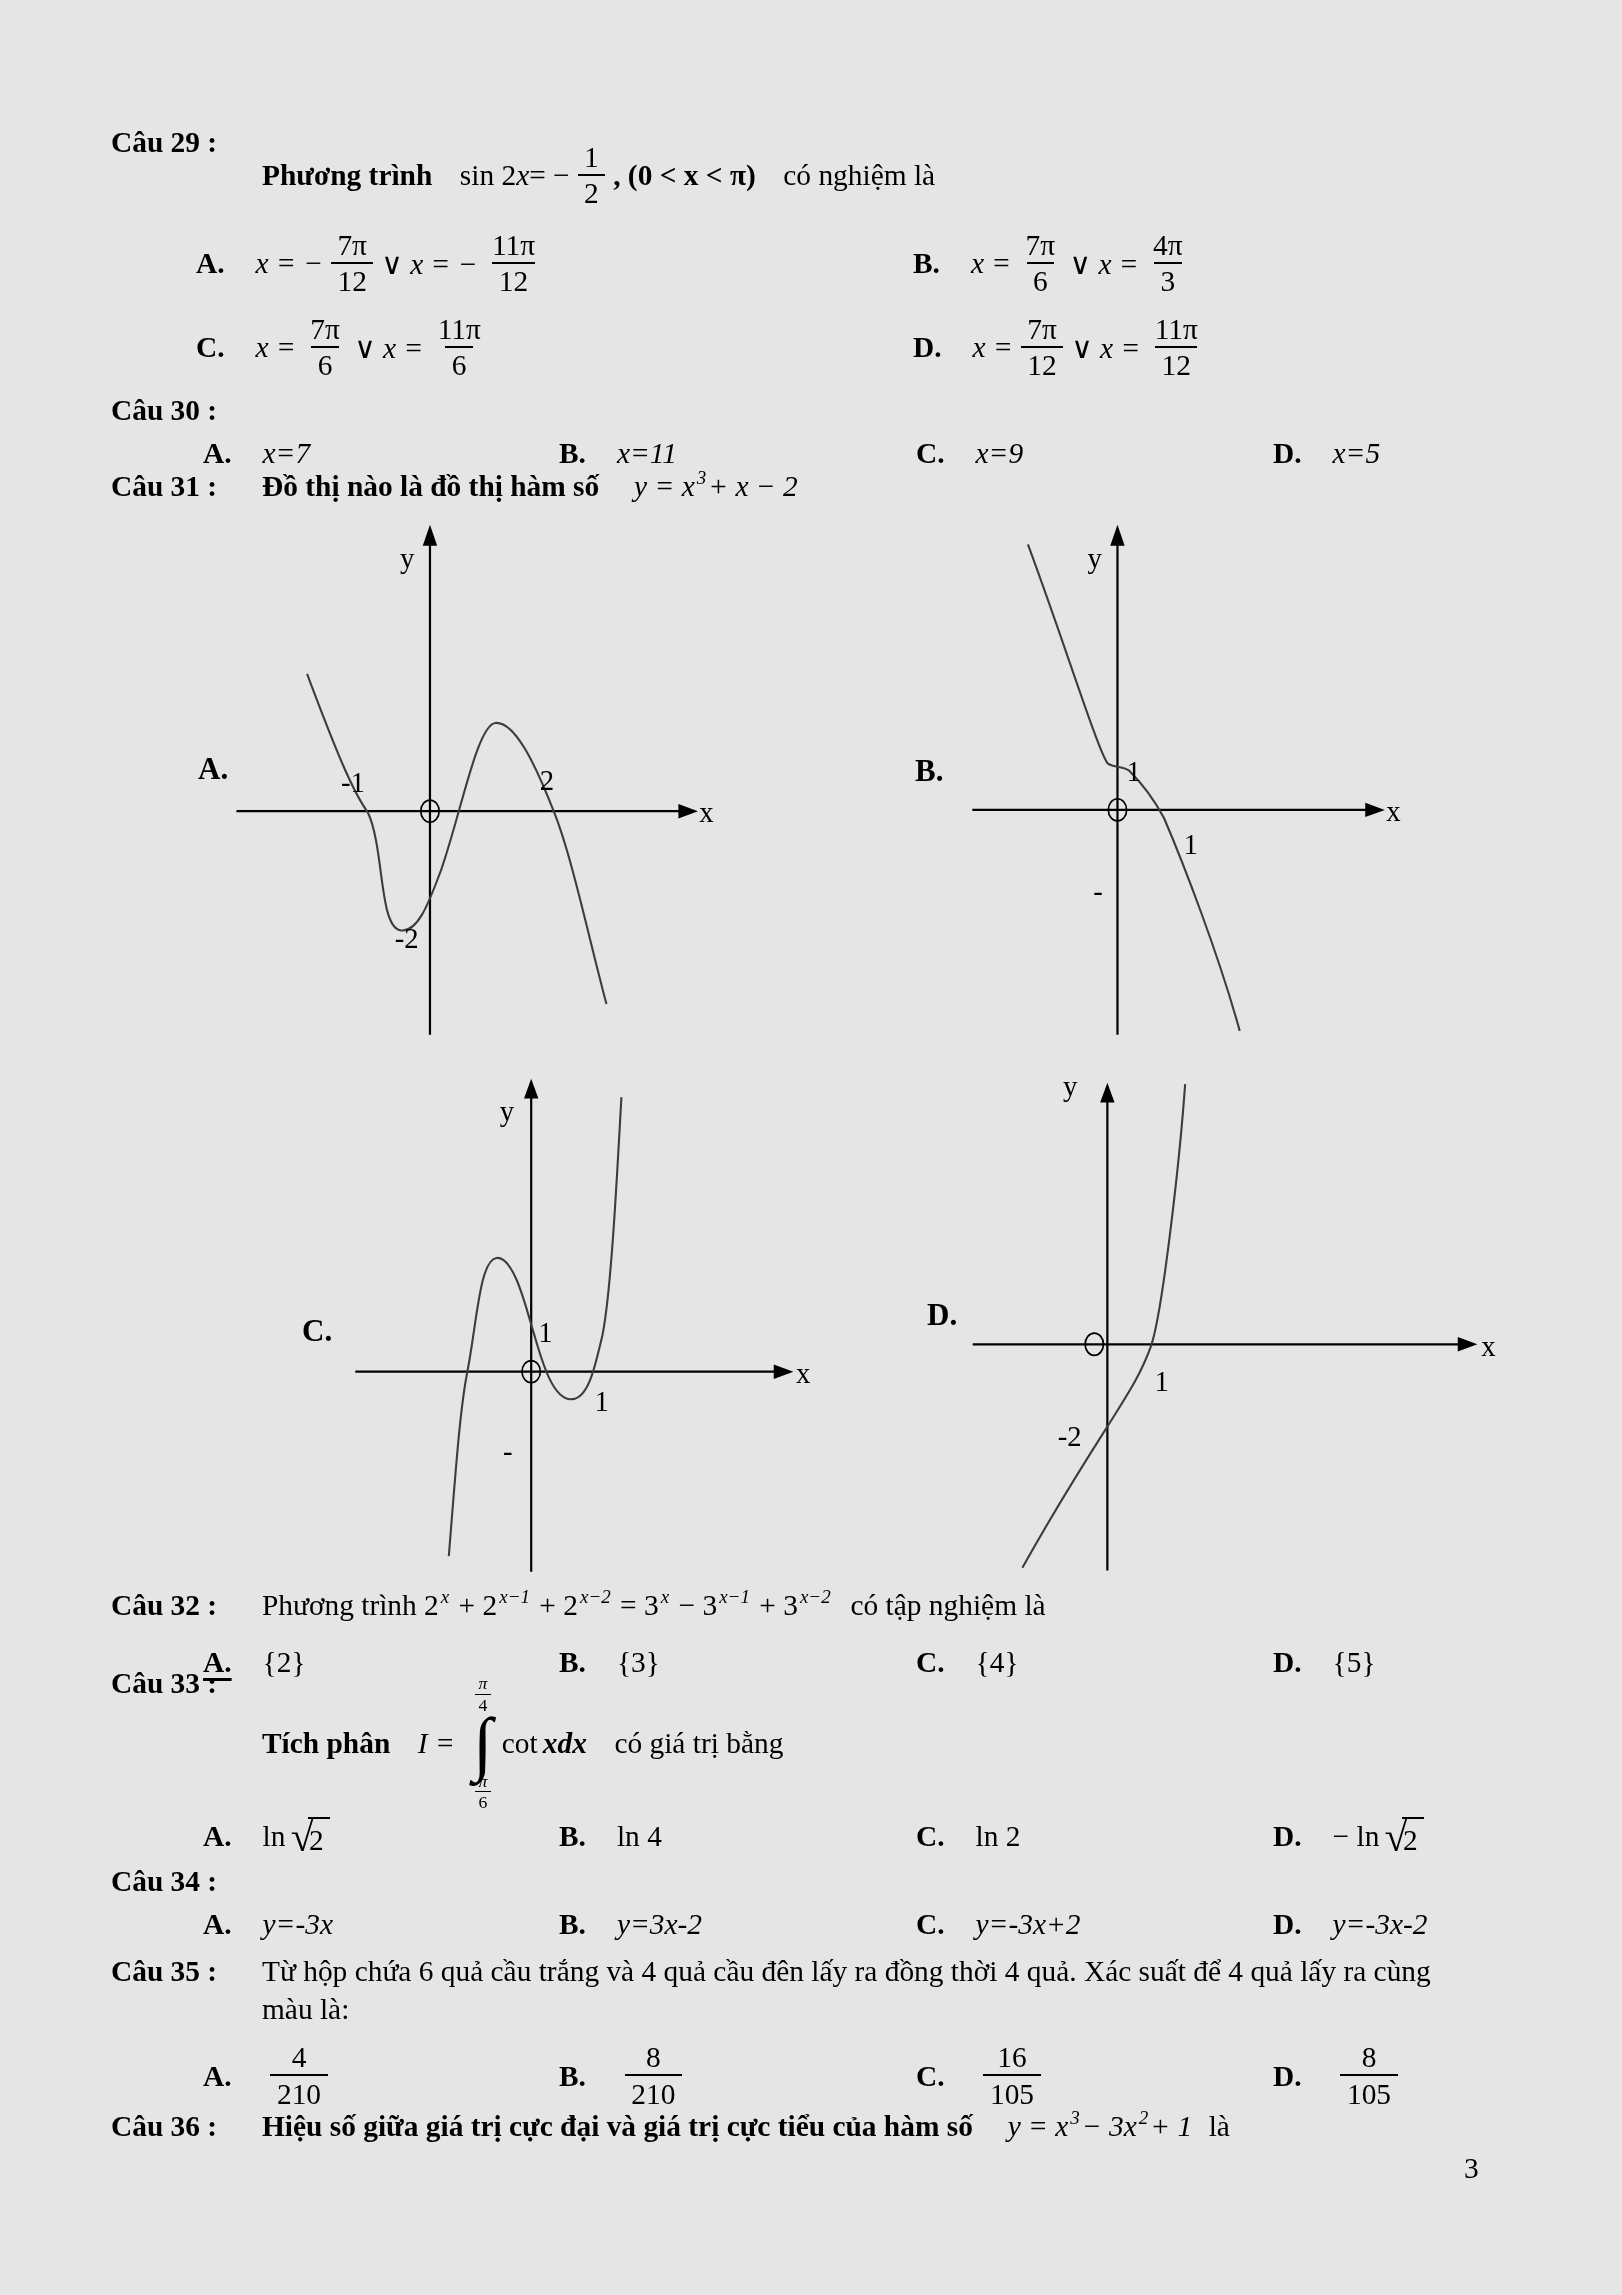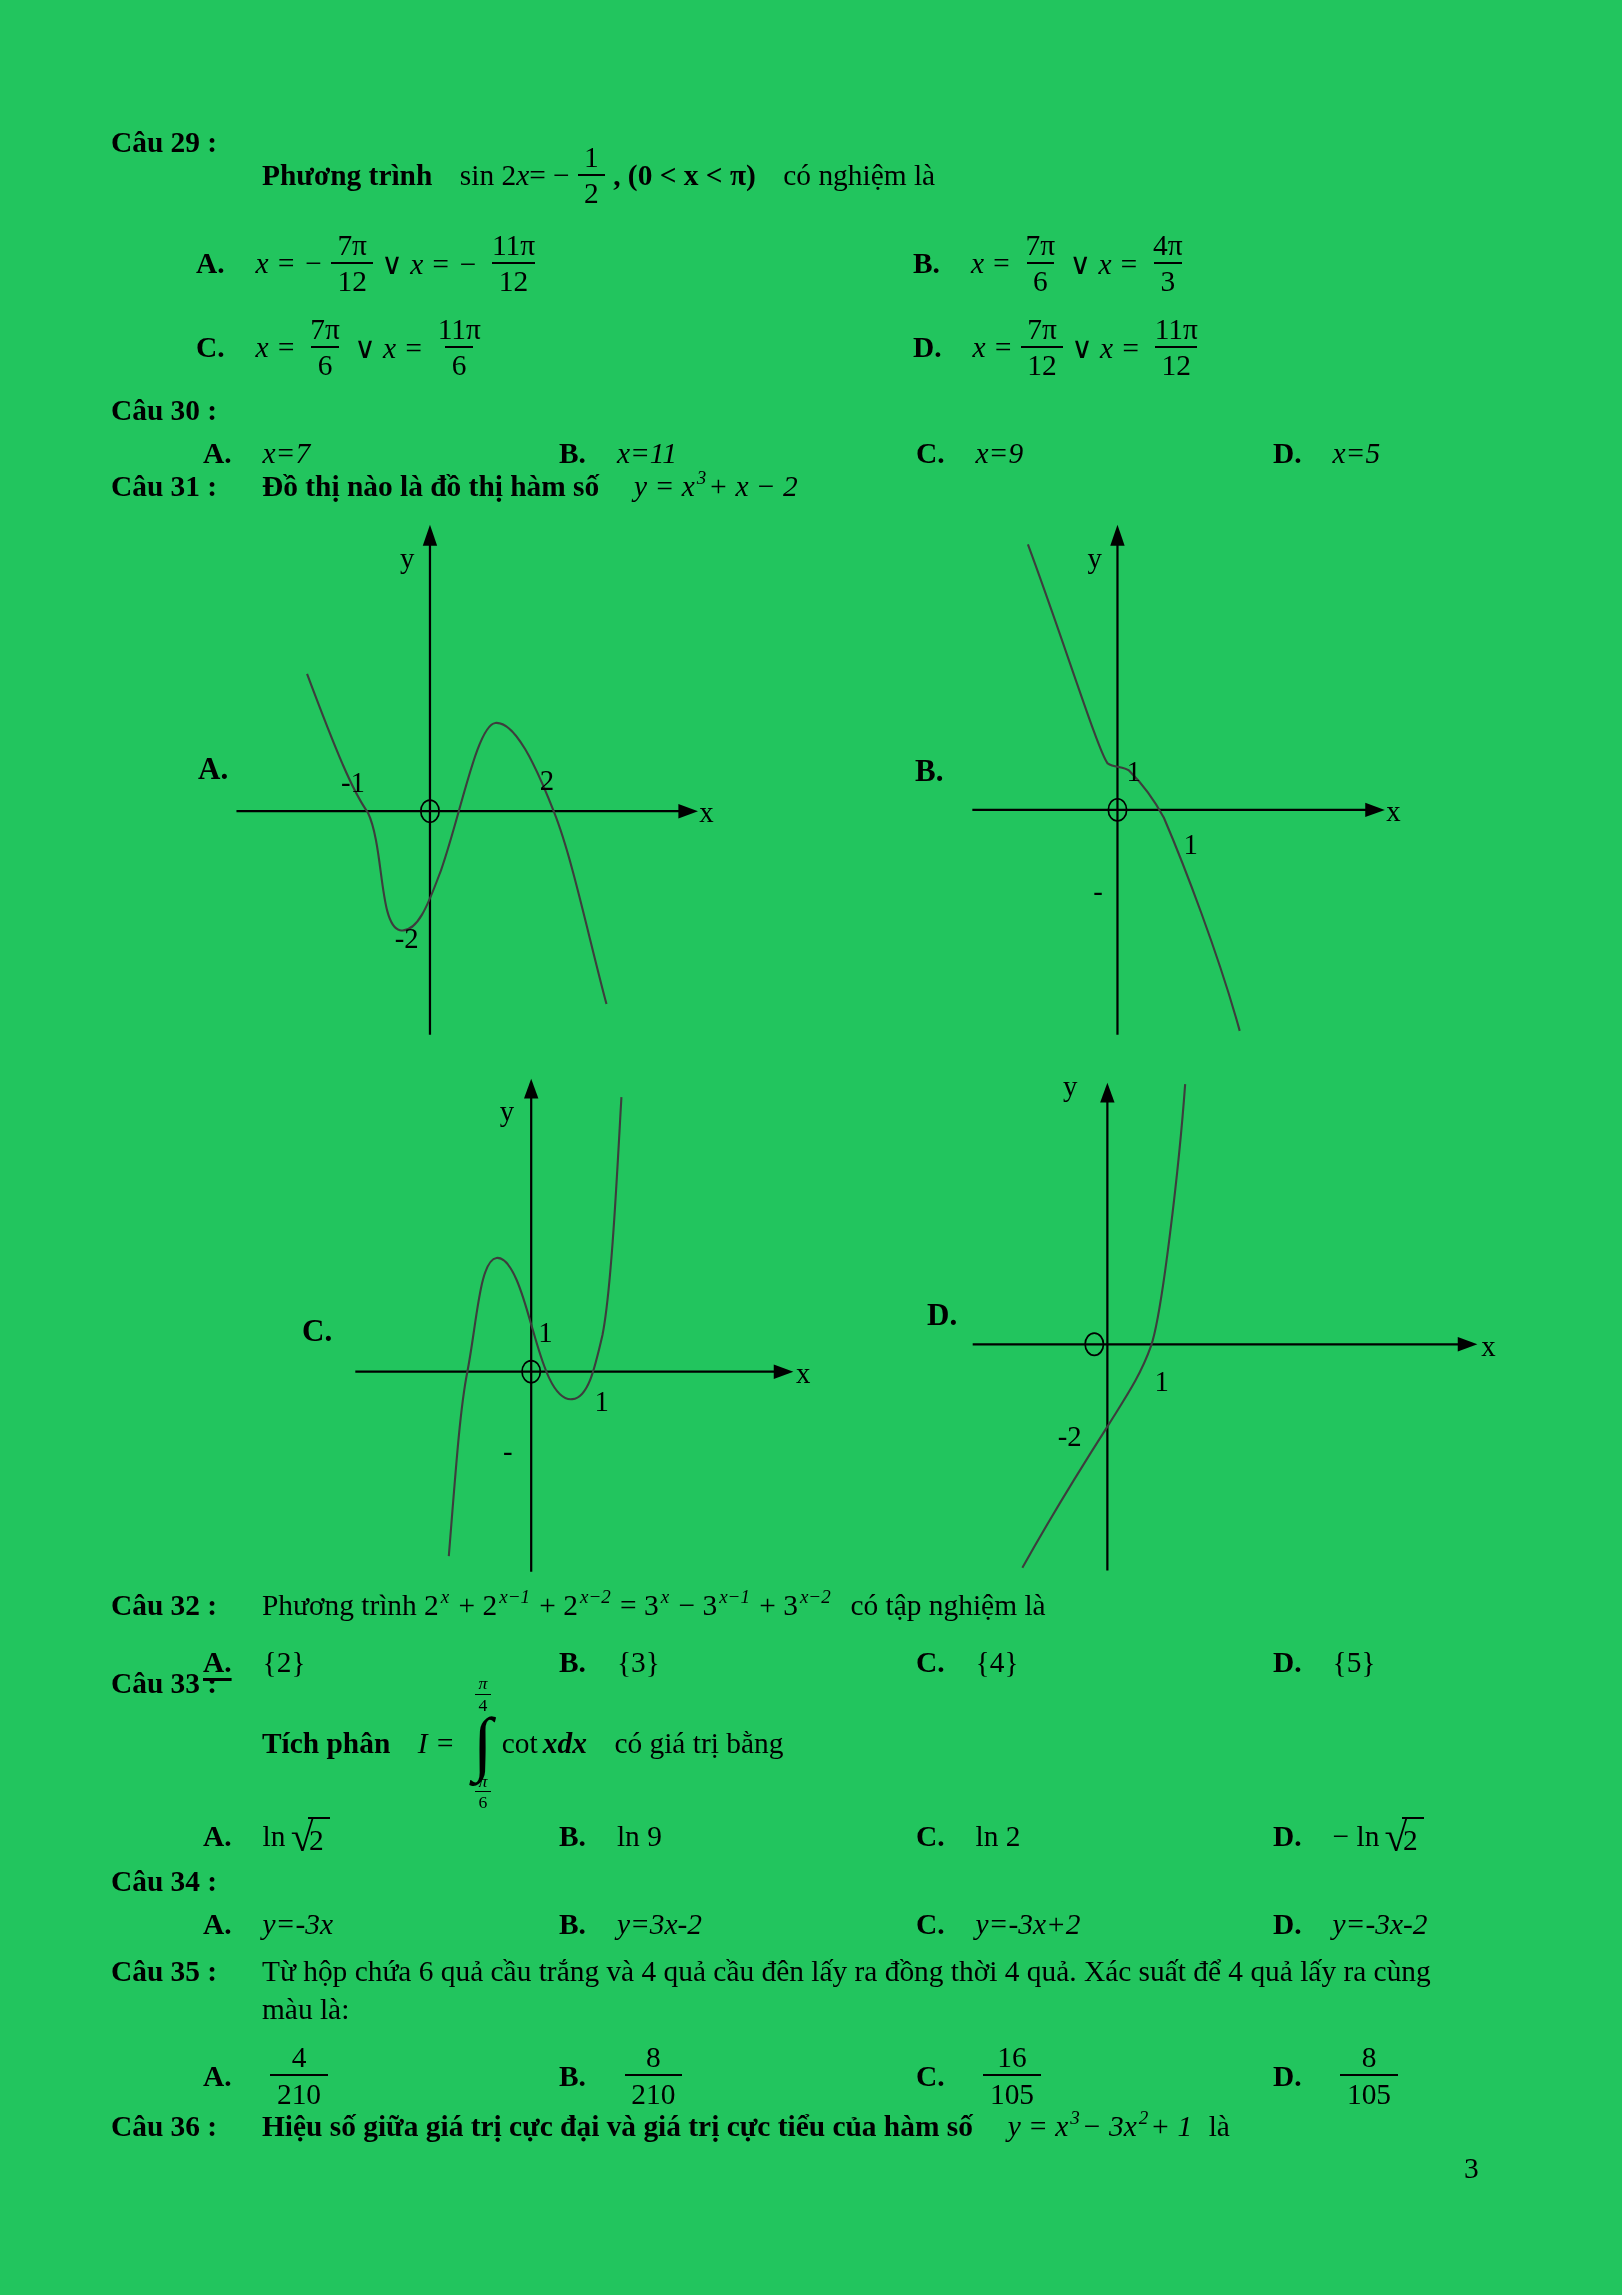--- a/index.html
+++ b/index.html
@@ -1,16 +1,16 @@
 <!DOCTYPE html>
 <html style="font-size:10.5px"><head>
 <meta charset="utf-8">
 <style>
   html,body{margin:0;padding:0;background:#fff;}
-  .page{position:relative;width:1623px;height:2295px;background:#22c55e;color:#000;
+  .page{position:relative;width:1623px;height:2295px;background:#e5e5e5;color:#000;
         font-family:"Liberation Serif","DejaVu Serif",serif;font-size:29.4px;overflow:hidden;}
   .abs{position:absolute;white-space:nowrap;}
   .qlabel{font-weight:700;}
   .row{position:absolute;display:flex;align-items:center;white-space:nowrap;}
   .mi{font-style:italic;}
   .olabel{font-weight:700;margin-right:31px;}
   .olabel.u{text-decoration:underline;text-decoration-thickness:2.6px;text-underline-offset:5.9px;}
   .frac{display:inline-flex;flex-direction:column;align-items:center;margin:0 7.9px;line-height:1.12;}
   .frac .num{padding:0 6.5px;}
   .frac .den{border-top:2px solid #000;padding:1.3px 6.5px 0;}
@@ -211,21 +211,21 @@
   <div class="row" style="left:203px;top:1807px;height:59px">
     <span class="olabel">A.</span>
       <span>ln</span>
     <span class="sqrt">
         <span class="rtsign">√</span>
         <span class="rad">2</span>
       </span>
   </div>
   <div class="row" style="left:559px;top:1807px;height:59px">
       <span class="olabel">B.</span>
-      <span>ln 9</span>
+      <span>ln 4</span>
     </div>
   <div class="row" style="left:916px;top:1807px;height:59px">
       <span class="olabel">C.</span>
       <span>ln 2</span>
     </div>
   <div class="row" style="left:1273px;top:1807px;height:59px">
     <span class="olabel">D.</span>
       <span>− ln</span>
     <span class="sqrt">
         <span class="rtsign">√</span>

